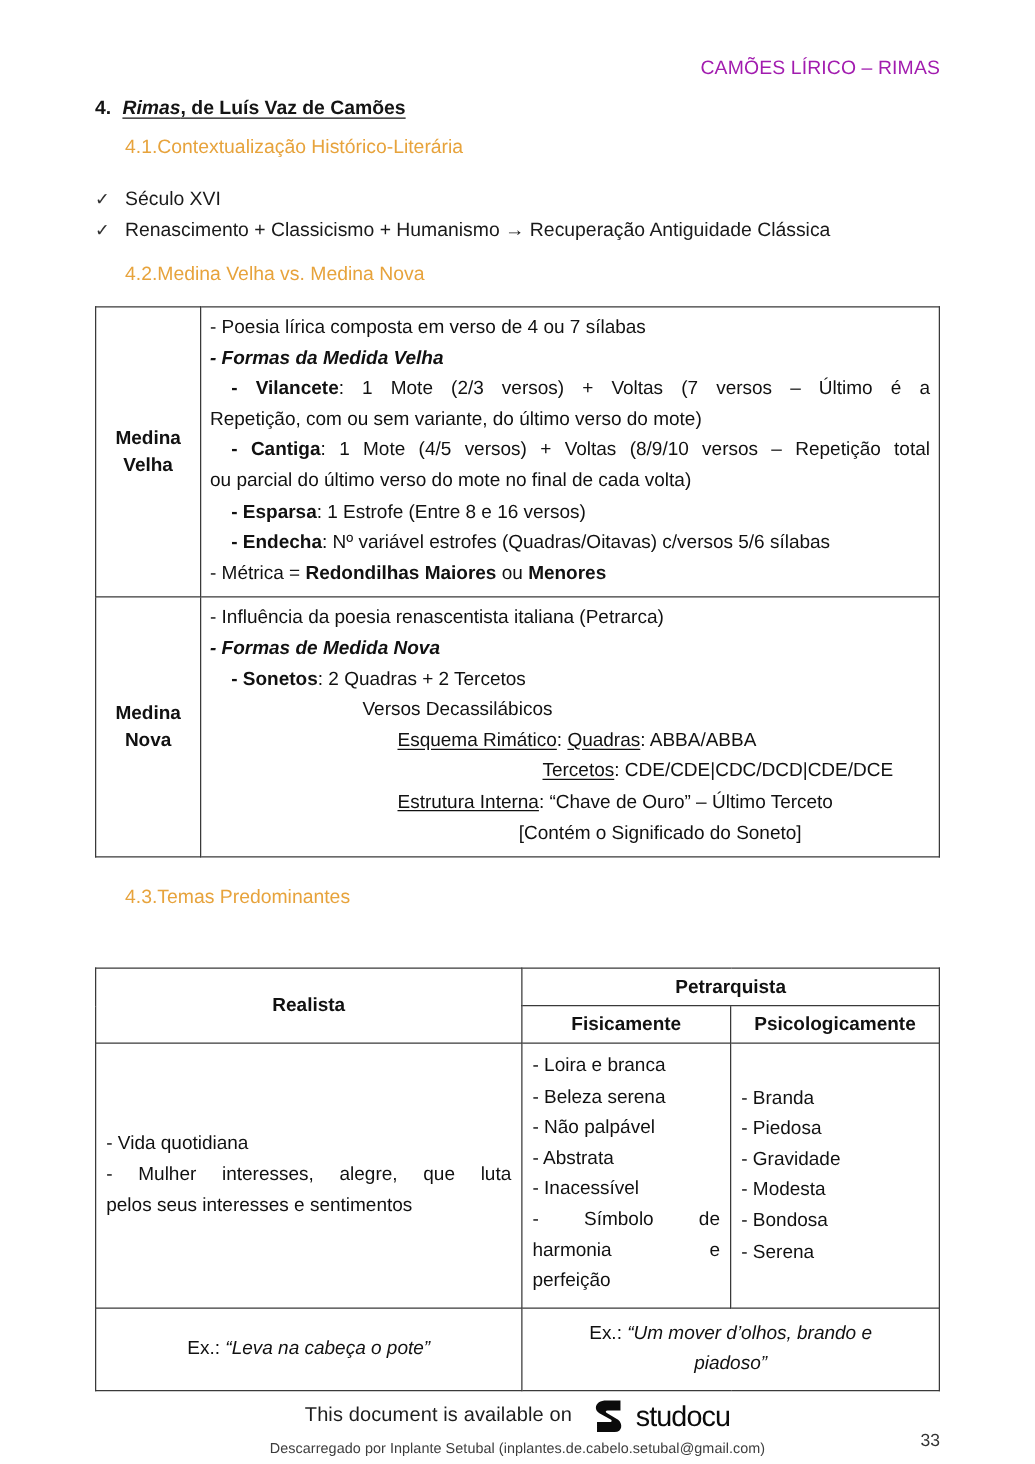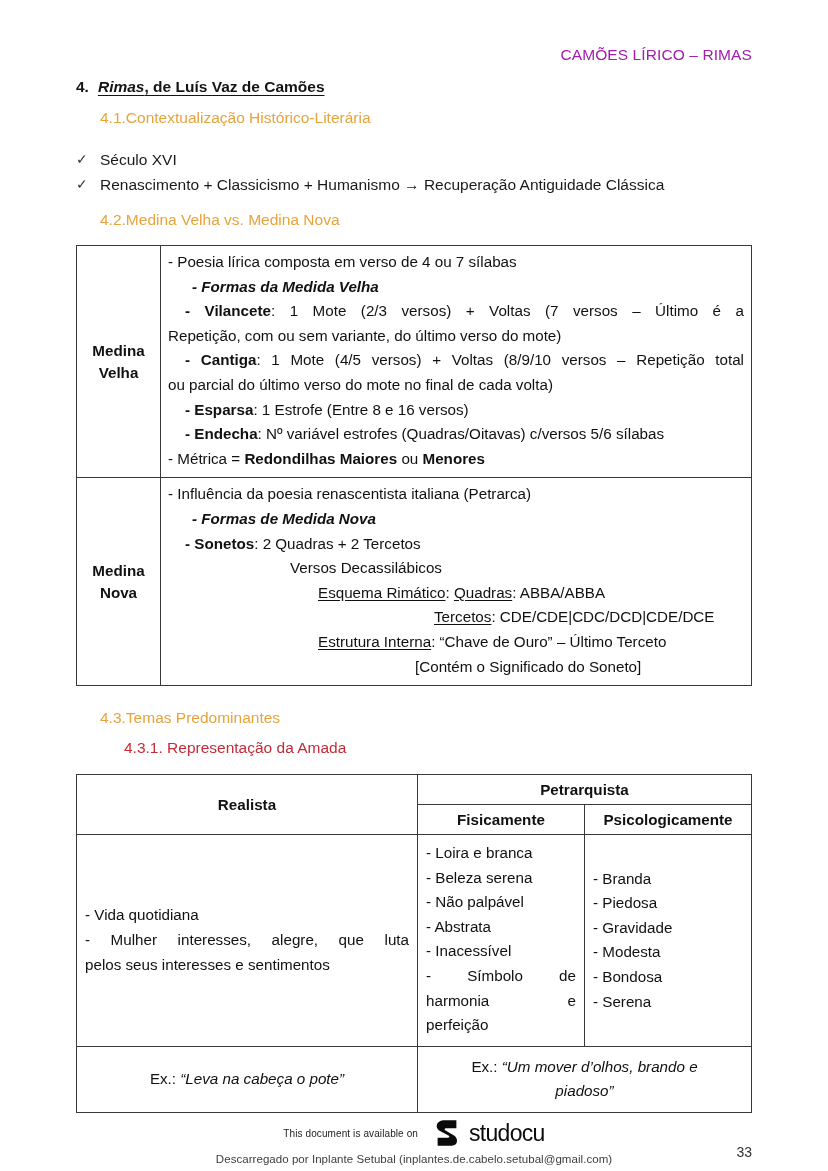--- a/index.html
+++ b/index.html
@@ -127,21 +127,21 @@
     padding: 4px 7px 6px 7px;
   }
   .ln {
     font-size: 15.2px;
     line-height: 24.6px;
     text-align: justify;
     text-justify: inter-word;
   }
   .ln.nojust { text-align: left; }
   .ln b { font-weight: bold; }
-  .ln i { font-style: italic; margin-left: 24px; }
+  .ln i { font-style: italic; }
   .ln u { text-decoration: underline; text-underline-offset: 2px; }
   .ind1 { padding-left: 17px; }
   .ind2 { padding-left: 122px; }
   .ind4 { padding-left: 247px; }
   .ind5 { padding-left: 150px; }
   .ind6 { padding-left: 266px; }
   .just-last { text-align-last: justify; }
 
   
   #table-amada {
@@ -205,21 +205,21 @@
     top: 1118px;
     text-align: center;
   }
   .studocu-line1 {
     display: inline-flex;
     align-items: center;
     justify-content: center;
     gap: 14px;
   }
   .studocu-avail {
-    font-size: 10px;
+    font-size: 16px;
     color: #1d1d1d;
     letter-spacing: .1px;
   }
   .studocu-logo {
     display: inline-flex;
     align-items: center;
     gap: 7px;
   }
   .studocu-word {
     font-size: 23px;
@@ -293,21 +293,20 @@
         <div class="ln nojust ind5"><u>Esquema Rimático</u><span>: </span><u>Quadras</u><span>: ABBA/ABBA</span></div>
         <div class="ln nojust ind6"><u>Tercetos</u><span>: CDE/CDE|CDC/DCD|CDE/DCE</span></div>
         <div class="ln nojust ind5"><u>Estrutura Interna</u><span>: “Chave de Ouro” – Último Terceto</span></div>
         <div class="ln nojust ind4">[Contém o Significado do Soneto]</div>
       </td>
     </tr>
   </tbody>
     </table>
 
   <div class="h-sub h-sub-43">4.3.Temas Predominantes</div>
-  <div class="h-subsub">4.3.1. Representação da Amada</div>
 
   <table class="tbl" id="table-amada">
     <tbody>
         <tr>
       <th class="hdr c-realista" rowspan="2">Realista</th>
       <th class="hdr" colspan="2">Petrarquista</th>
     </tr>
     <tr>
       <th class="hdr c-fis">Fisicamente</th>
       <th class="hdr c-psi">Psicologicamente</th>

